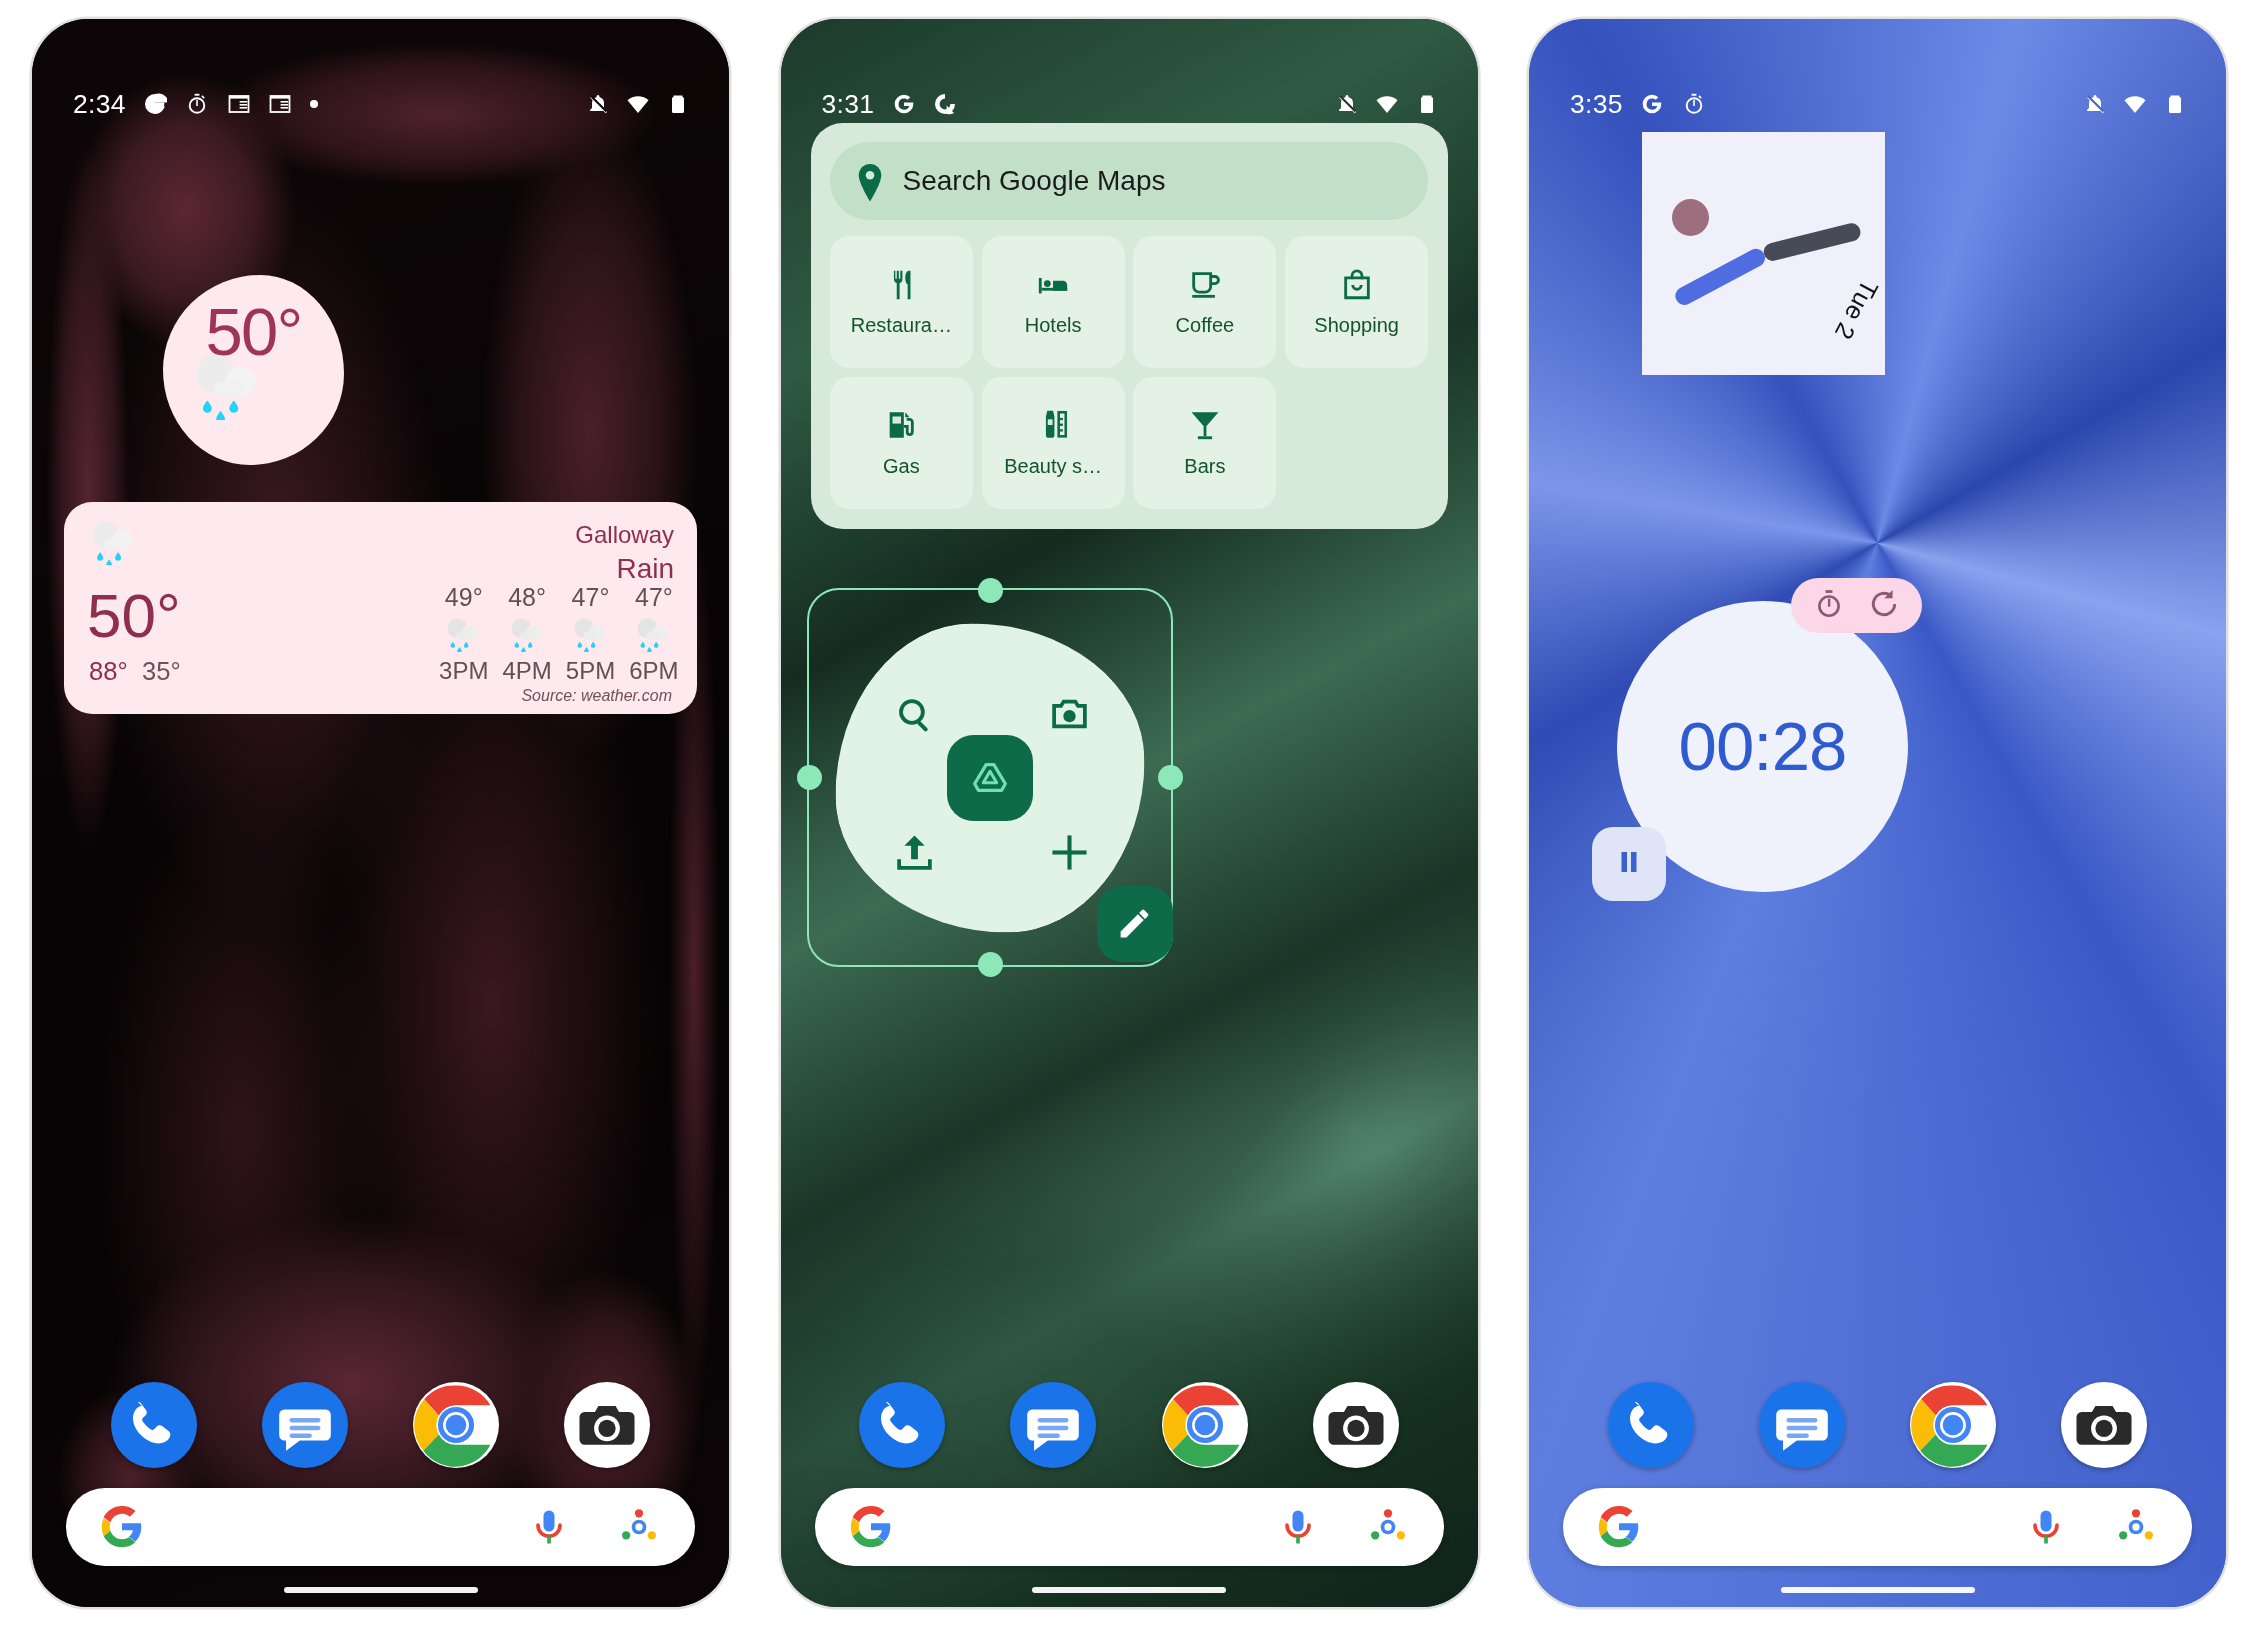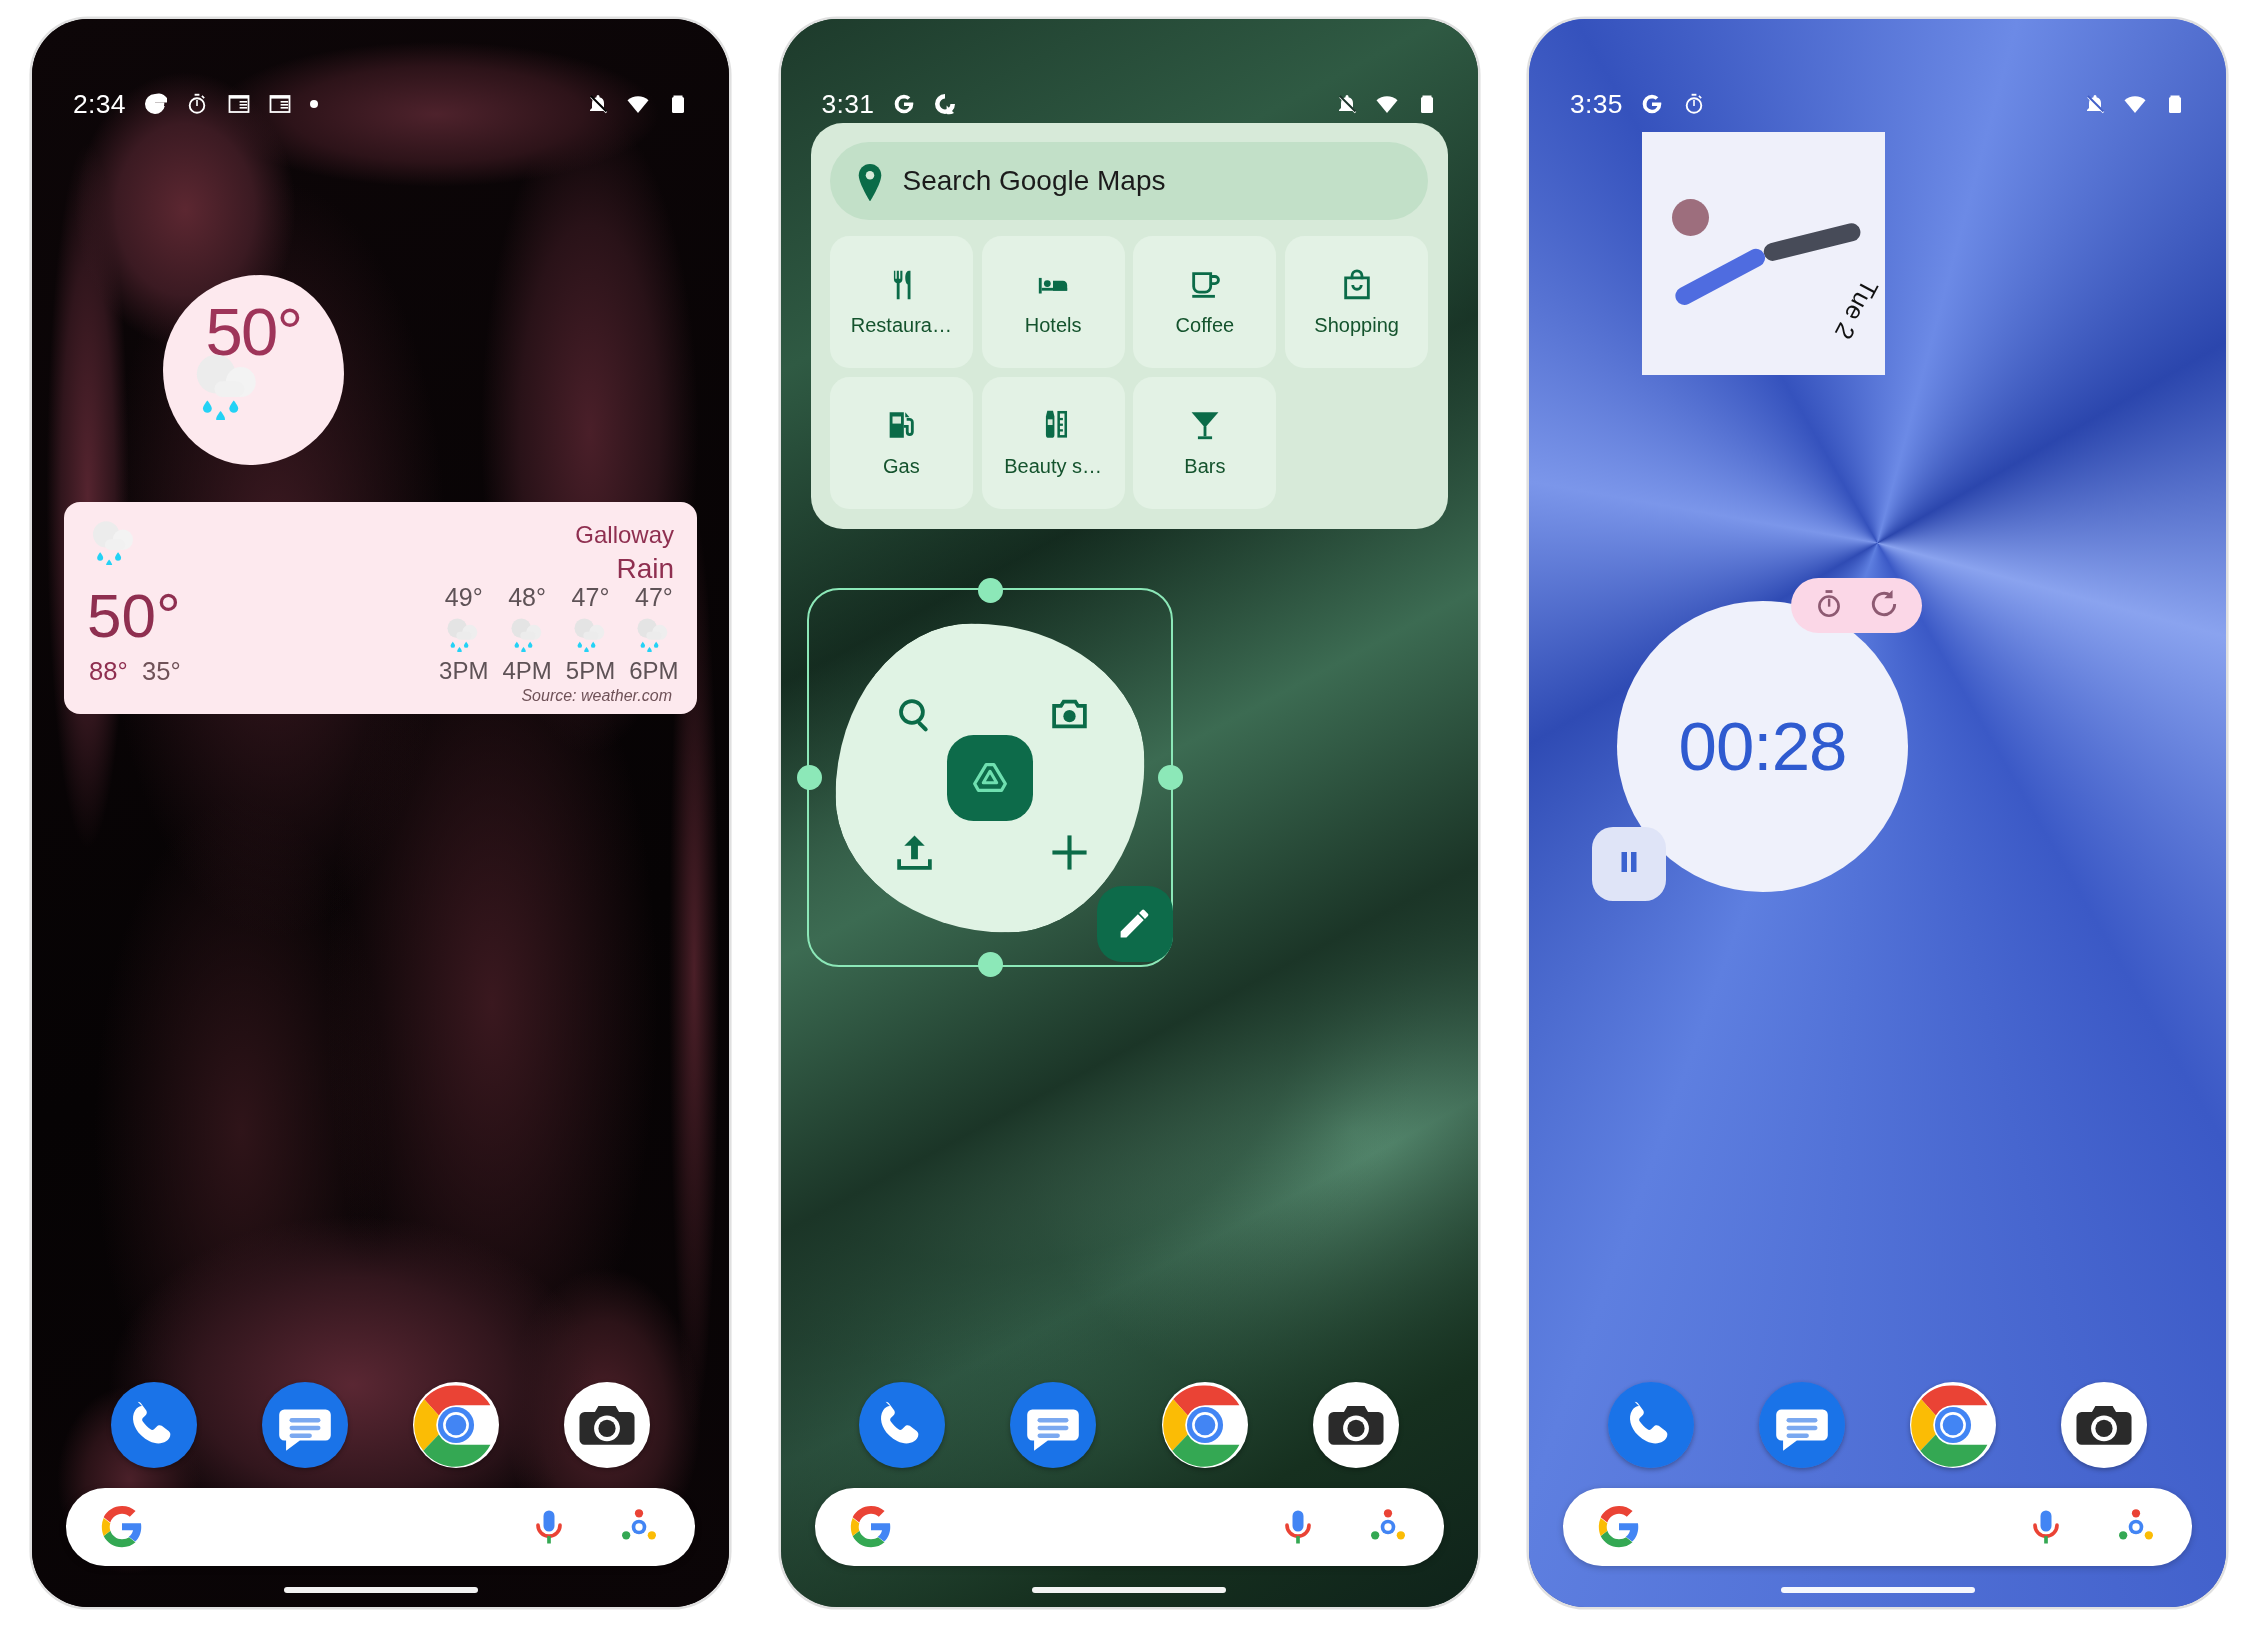--- a/index.html
+++ b/index.html
@@ -64,21 +64,21 @@
   .searchpill .rgt{ display:flex; align-items:center; gap:46px; }
   .gicon, .micicon, .lensicon{ width:44px; height:44px; }
   .gicon svg,.micicon svg,.lensicon svg{ width:100%; height:100%; display:block; }
   .gesture{ position:absolute; bottom:14px; left:50%; transform:translateX(-50%); width:194px; height:6.2px; border-radius:3.5px; background:#fff; opacity:.95; z-index:25; }
 
   
   .wbubble{ position:absolute; left:131px; top:256px; width:181px; height:190px; background:#fde9ee; border-radius:54% 46% 52% 48% / 50% 52% 48% 50%; z-index:10; display:flex; flex-direction:column; align-items:center; justify-content:flex-start; }
   .wbubble .bigtemp{ font-size:67px; color:#9e3459; font-weight:400; letter-spacing:-1.8px; margin-top:17.6px; }
   .wbubble .bubicon{ position:absolute; top:78px; left:25px; width:81px; height:67px; }
 
-  .wcard{ position:absolute; left:32px; right:32px; top:483px; height:212px; background:#fde9ee; border-radius:16px; z-index:9; padding:21px 23px 14px 23px; }
+  .wcard{ position:absolute; left:32px; right:32px; top:483px; height:212px; background:#fde9ee; border-radius:28px; z-index:9; padding:21px 23px 14px 23px; }
   .wcard .loc{ position:absolute; right:23px; top:19.4px; text-align:right; }
   .wcard .locname{ font-size:24px; color:#8f2f50; }
   .wcard .cond{ font-size:28px; color:#8f2f50; font-weight:400; margin-top:3.5px; }
   .wcard .temp{ position:absolute; left:23px; top:85px; font-size:62px; color:#8f2f50; line-height:.95; }
   .wcard .hilo{ position:absolute; left:25px; top:155px; font-size:25.6px; color:#6f5258; }
   .wcard .hilo .hi{ color:#8f2f50; }
   .wcard .src{ position:absolute; right:25px; bottom:8.8px; font-size:16px; font-style:italic; color:#6f5258; }
   .hours{ position:absolute; right:17.6px; top:81px; display:flex; gap:12.4px; }
   .hr{ width:51px; text-align:center; color:#5e5256; }
   .hr .hrT{ font-size:25px; }

